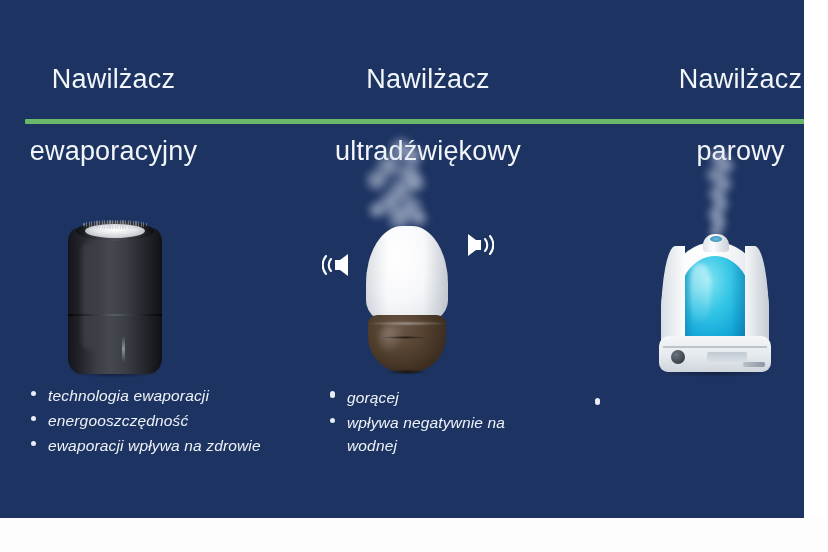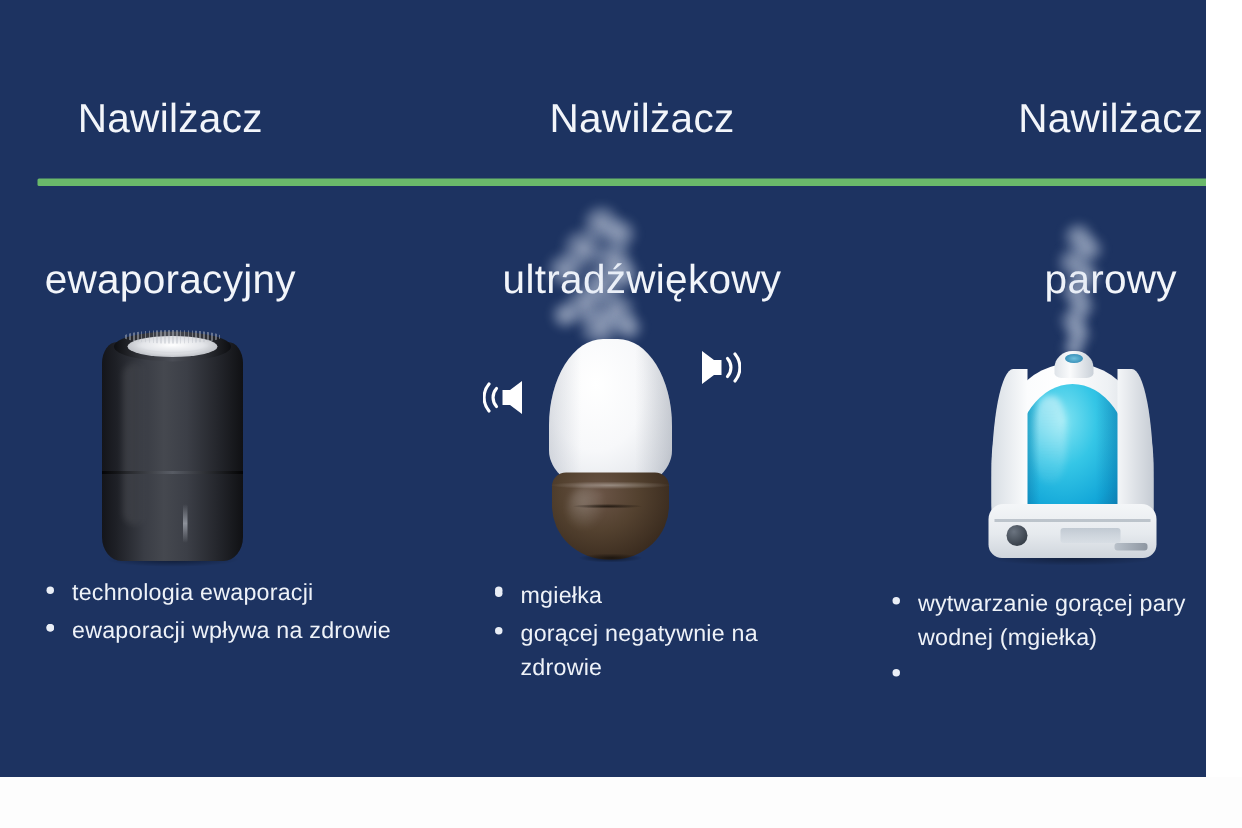--- a/index.html
+++ b/index.html
@@ -31,41 +31,42 @@
     position:absolute;
     text-align:center;
     color:#f2f5fa;
     font-size:27px;
     line-height:1.33;
     font-weight:400;
     letter-spacing:.2px;
     white-space:pre-line;
   }
   .heading .l1{display:block;}
-  .heading .l2{display:block;margin-top:35px;}
+  .heading .l2{display:block;}
   #heading-evap{left:6px;top:26px;width:215px;}
   #heading-ultra{left:318px;top:26px;width:220px;}
   #heading-steam{left:648px;top:26px;width:185px;}
 
   .green-rule{
     position:absolute;left:25px;top:119px;width:780px;height:5px;
     background:#6ab96a;border-radius:1px;
   }
   
   .bullets{
     position:absolute;
     color:#eef2f8;
     font-size:15.5px;
     line-height:1.47;
     letter-spacing:.15px;
   }
   .bullets .row{
     position:relative;
     padding-left:20px;
     margin-bottom:2px;
+    font-style:italic;
   }
   .bullets .dot{
     position:absolute;left:3px;top:6px;
     width:5px;height:5px;border-radius:50%;
     background:#e9eef6;
   }
   #bullets-evap{left:28px;top:385px;width:250px;}
   #bullets-ultra{left:327px;top:385px;width:210px;}
   #bullets-steam{left:592px;top:392px;width:230px;}
 
@@ -363,45 +364,45 @@
       <div class="steam-vent"></div>
     </div>
 
     <div class="bullets" id="bullets-evap">
       <div class="row">
         <span class="dot"></span>
         <span>technologia ewaporacji</span>
       </div>
       <div class="row">
         <span class="dot"></span>
+        <span>energooszczędność</span>
       </div>
       <div class="row">
         <span class="dot"></span>
         <span>ewaporacji wpływa na zdrowie</span>
       </div>
     </div>
 
     <div class="bullets" id="bullets-ultra">
       <div class="row">
         <span class="dot"></span>
       </div>
       <div class="row">
         <span class="dot"></span>
-        <span>mgiełka</span>
-      </div>
-      <div class="row">
-        <span class="dot"></span>
-        <span>gorącej negatywnie na zdrowie</span>
+        <span>gorącej</span>
+      </div>
+      <div class="row">
+        <span class="dot"></span>
+        <span>wpływa negatywnie na wodnej</span>
       </div>
     </div>
 
     <div class="bullets" id="bullets-steam">
       <div class="row">
         <span class="dot"></span>
-        <span>wytwarzanie gorącej pary wodnej (mgiełka)</span>
       </div>
       <div class="row">
         <span class="dot"></span>
       </div>
     </div>
 
   </div>
 
   <div class="bottom-strip"></div>
 </div>

